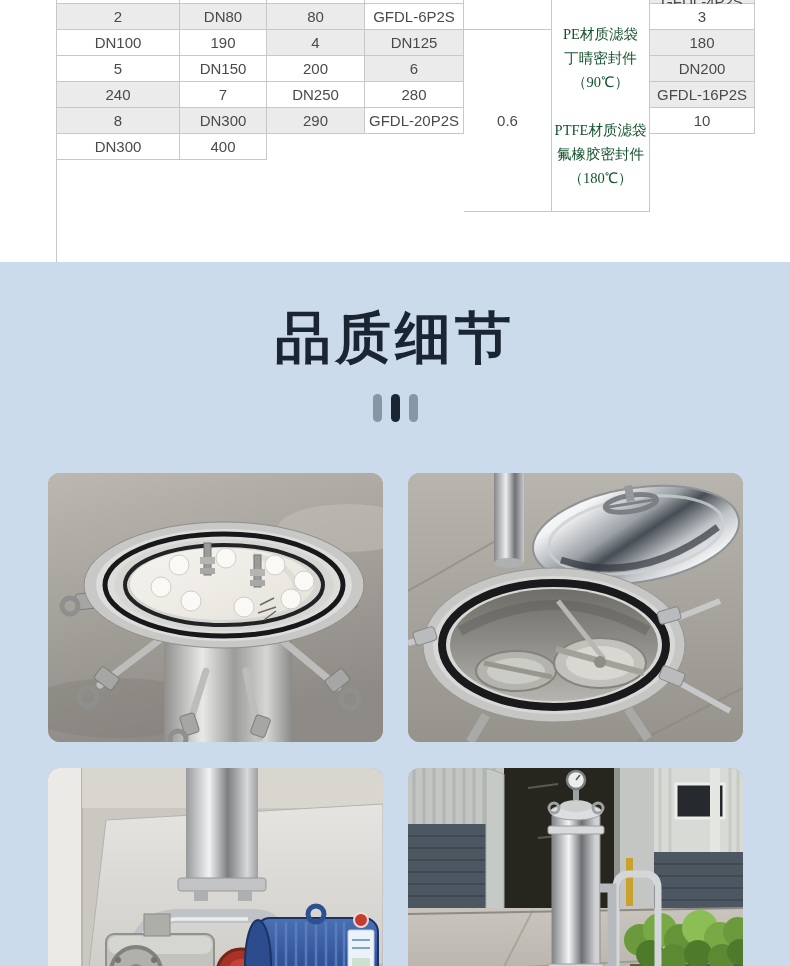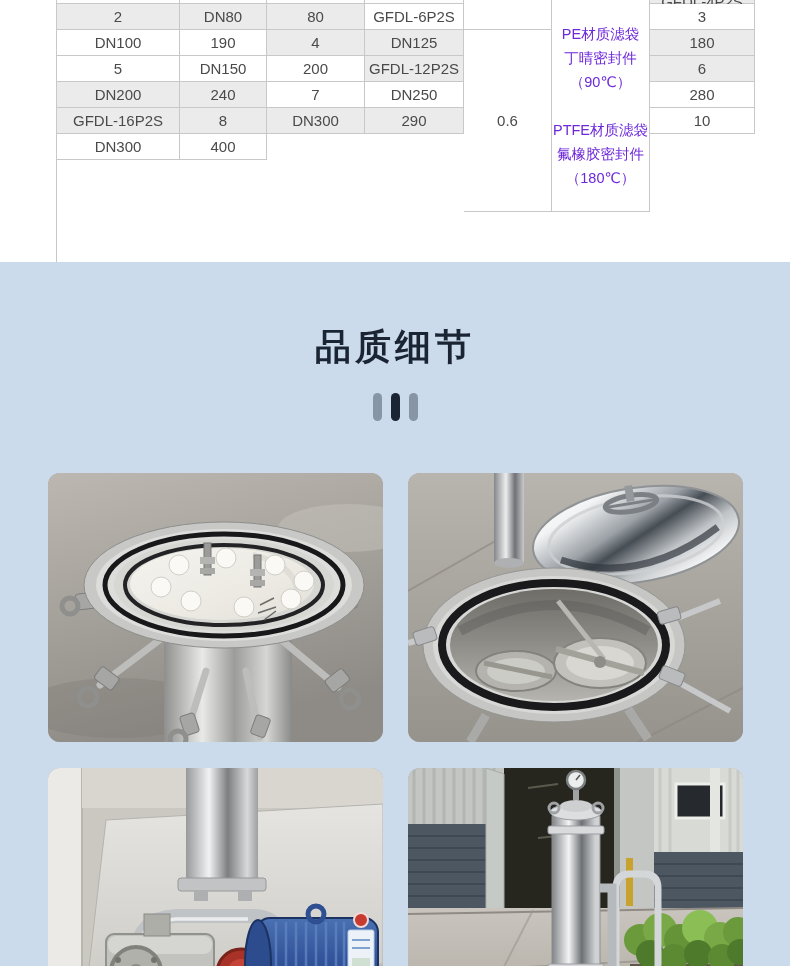--- a/index.html
+++ b/index.html
@@ -19,33 +19,33 @@
   .cell{
     border-right:1px solid #c8c8c8;border-bottom:1px solid #c8c8c8;
     display:flex;align-items:center;justify-content:center;
     background:#ffffff;overflow:visible;white-space:nowrap;
   }
   .cell.alt{background:#ebebeb;}
   .cell.sliver{background:#fdfdfd;}
   .merged-pressure-top{grid-area:1/5/3/6;}
   .merged-pressure{grid-area:3/5/10/6;}
   .merged-seal{grid-area:1/6/10/7;white-space:pre-line;text-align:center;
-    font-size:14.5px;line-height:24px;color:#6d28d9;}
+    font-size:14.5px;line-height:24px;color:#14532d;font-family:Liberation Serif, serif;}
   .merged-micron{grid-area:1/7/10/8;position:relative;}
   .micron-text{
     position:absolute;top:-10px;left:10px;right:4px;
     white-space:pre-line;line-height:27.5px;font-size:15.5px;color:#4d4d4d;text-align:left;
   }
   
   .quality-section{
     position:absolute;left:0;top:262px;width:790px;height:704px;background:#cbdbec;
   }
   .quality-title{
-    margin:8px;padding-top:58px;text-align:center;
-    font-size:36px;font-weight:900;letter-spacing:4px;color:#1a2433;line-height:1.08;
+    margin:0;padding-top:46px;text-align:center;
+    font-size:56px;font-weight:900;letter-spacing:4px;color:#1a2433;line-height:1.08;
   }
   .quality-bars{display:flex;justify-content:center;gap:9px;margin-top:26px;}
   .qbar{width:9px;height:28px;border-radius:5px;background:#8795a5;}
   .qbar.mid{background:#1a2433;}
   
   .photo-grid{
     position:absolute;left:48px;top:473px;width:695px;
     display:grid;grid-template-columns:335px 335px;column-gap:25px;row-gap:26px;
   }
   .photo-card{
@@ -73,34 +73,34 @@
   <div class="cell">190</div>
 
   <div class="cell alt">4</div>
   <div class="cell alt">DN125</div>
   <div class="cell alt">180</div>
 
   <div class="cell">5</div>
   <div class="cell">DN150</div>
   <div class="cell">200</div>
 
-  <div class="cell alt">GFDL-12P2S</div>
   <div class="cell alt">6</div>
   <div class="cell alt">DN200</div>
   <div class="cell alt">240</div>
 
   <div class="cell">7</div>
   <div class="cell">DN250</div>
   <div class="cell">280</div>
 
   <div class="cell alt">GFDL-16P2S</div>
   <div class="cell alt">8</div>
   <div class="cell alt">DN300</div>
   <div class="cell alt">290</div>
 
+  <div class="cell">GFDL-20P2S</div>
   <div class="cell">10</div>
   <div class="cell">DN300</div>
   <div class="cell">400</div>
 
   <div class="cell merged-pressure-top"></div>
   <div class="cell merged-pressure">0.6</div>
   <div class="cell merged-seal">PE材质滤袋
 丁晴密封件
 （90℃）
 

